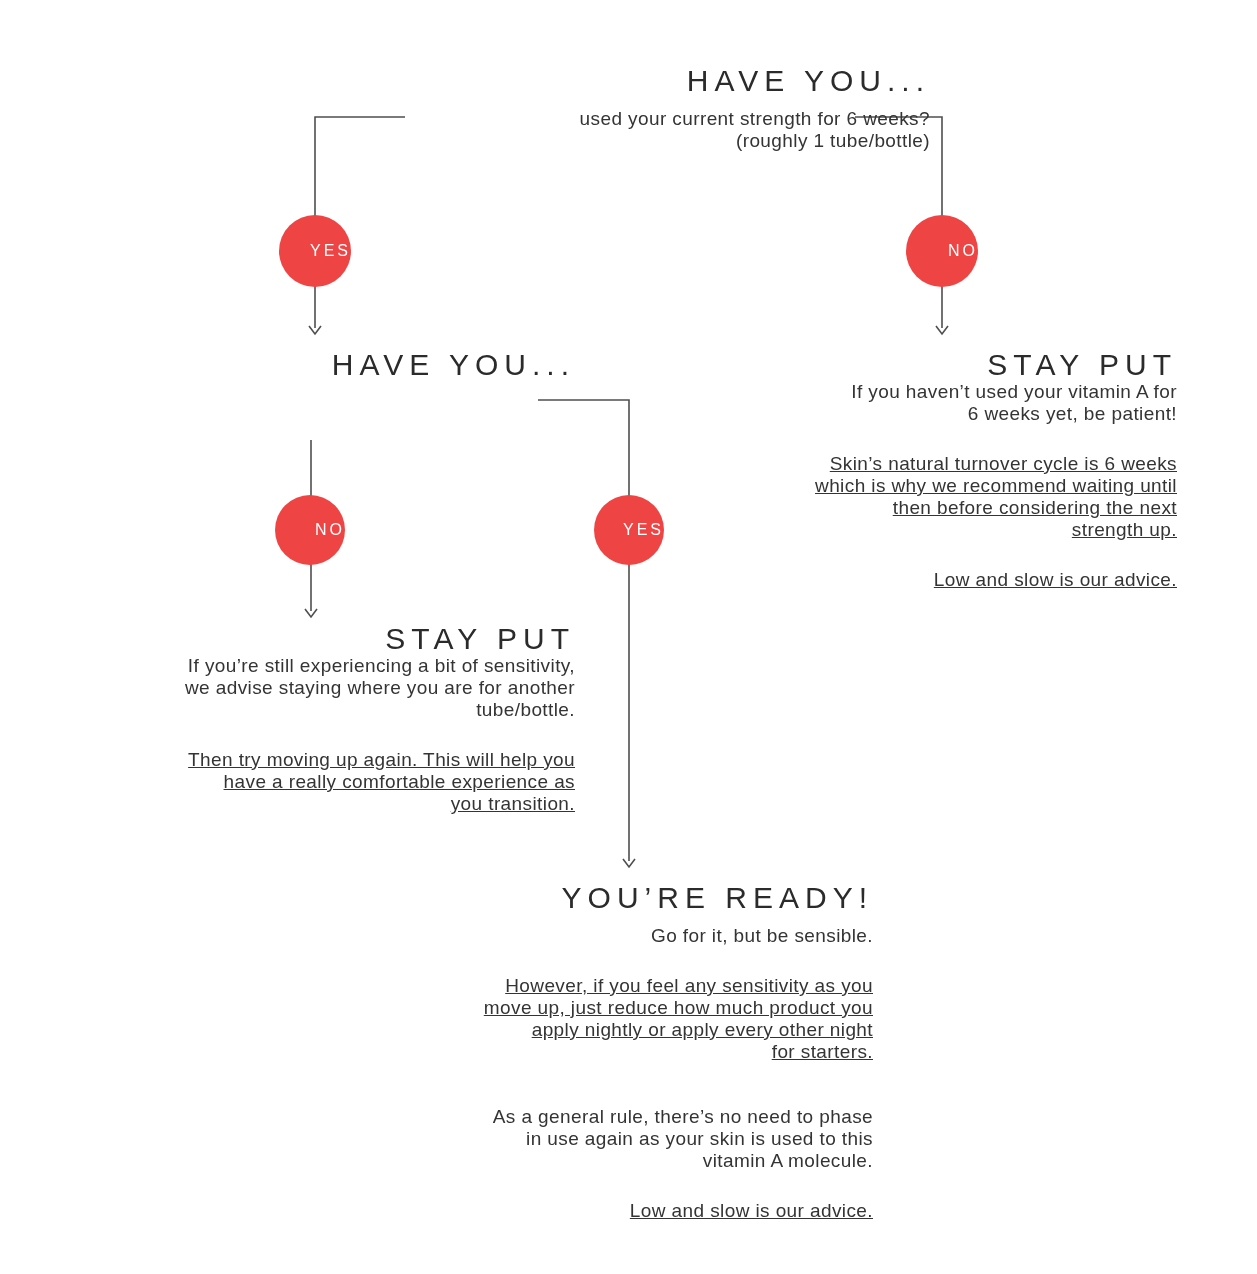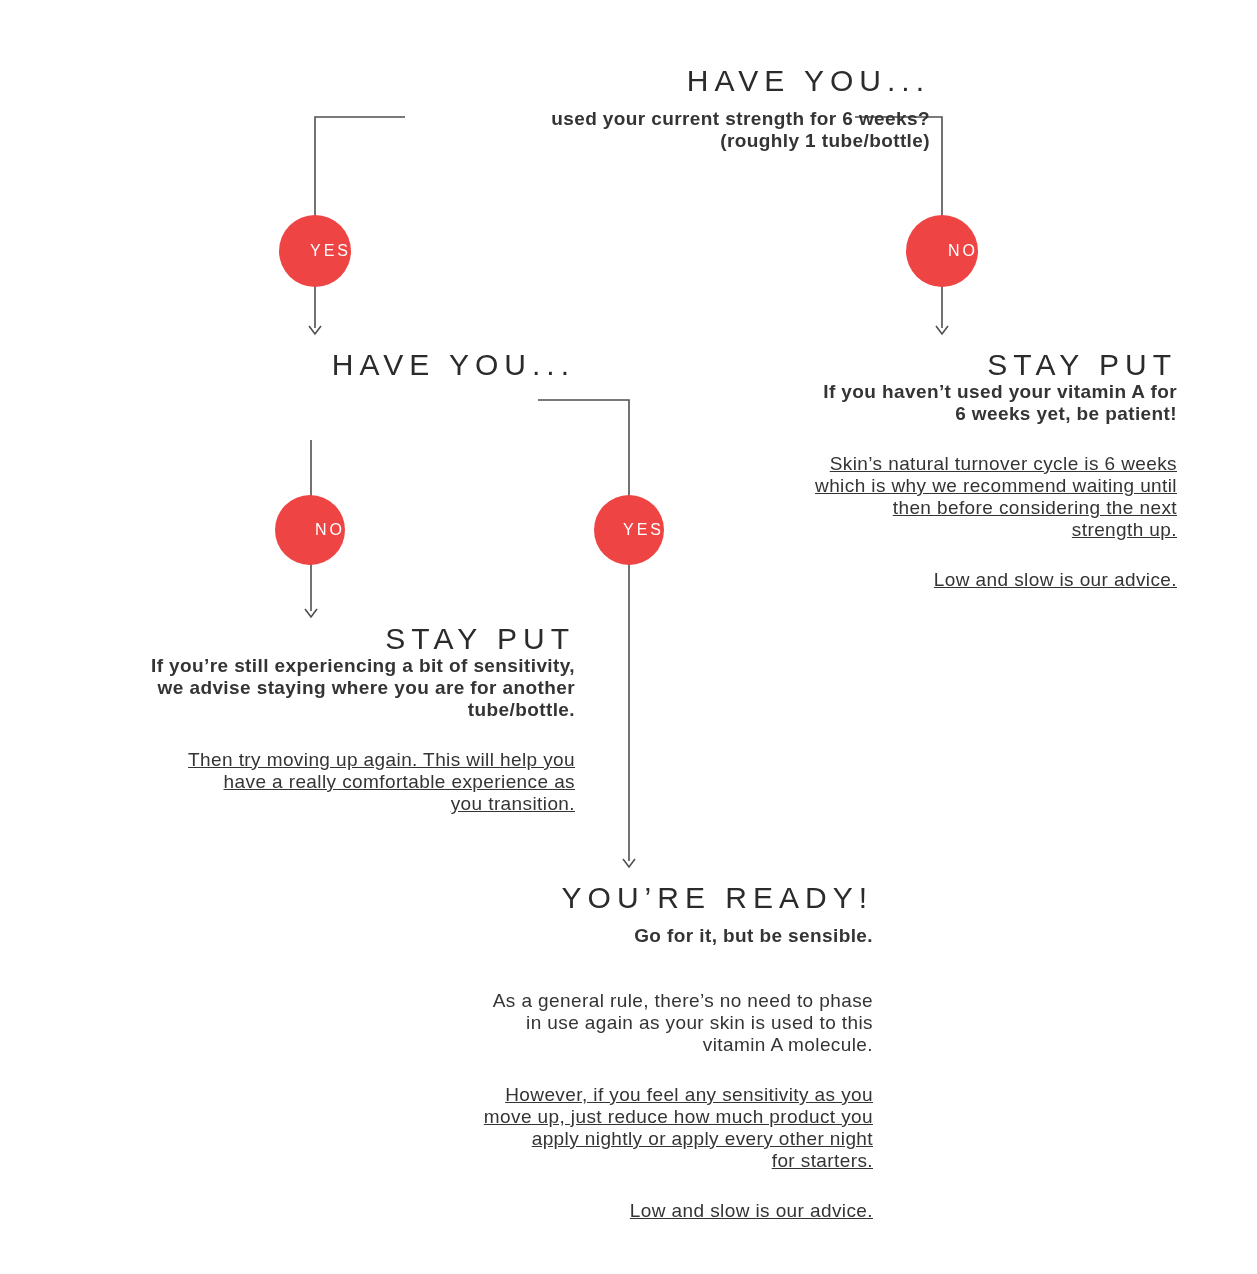--- a/index.html
+++ b/index.html
@@ -39,21 +39,21 @@
     white-space: nowrap;
   }
   .node-sub, .node-para {
     font-size: 19px;
     font-weight: 400;
     letter-spacing: 0.4px;
     line-height: 22px;
     color: #343434;
     white-space: pre-line;
   }
-  .node-sub { margin-top: 11px; font-weight: bold; }
+  .node-sub { margin-top: 11px; }
   .node-para { margin: 0; }
   .para-gap { margin-top: 28px; text-decoration: underline; }
   .decision {
     position: absolute;
     width: 72px;
     height: 72px;
     border-radius: 50%;
     background: #ef4444;
     display: flex;
     align-items: center;
@@ -129,23 +129,23 @@
 we advise staying where you are for another
 tube/bottle.</p>
     <p class="node-para para-gap">Then try moving up again. This will help you
 have a really comfortable experience as
 you transition.</p>
   </div>
 
   <div class="node" style="left:613px; top:881px; width:520px;">
     <div class="node-title">YOU’RE READY!</div>
     <div class="node-sub">Go for it, but be sensible.</div>
-    <p class="node-para" style="margin-top:43px;">As a general rule, there’s no need to phase
-in use again as your skin is used to this
-vitamin A molecule.</p>
     <p class="node-para para-gap">However, if you feel any sensitivity as you
 move up, just reduce how much product you
 apply nightly or apply every other night
 for starters.</p>
+    <p class="node-para" style="margin-top:43px;">As a general rule, there’s no need to phase
+in use again as your skin is used to this
+vitamin A molecule.</p>
     <p class="node-para para-gap">Low and slow is our advice.</p>
   </div>
 
 </div>
 
 </body></html>

